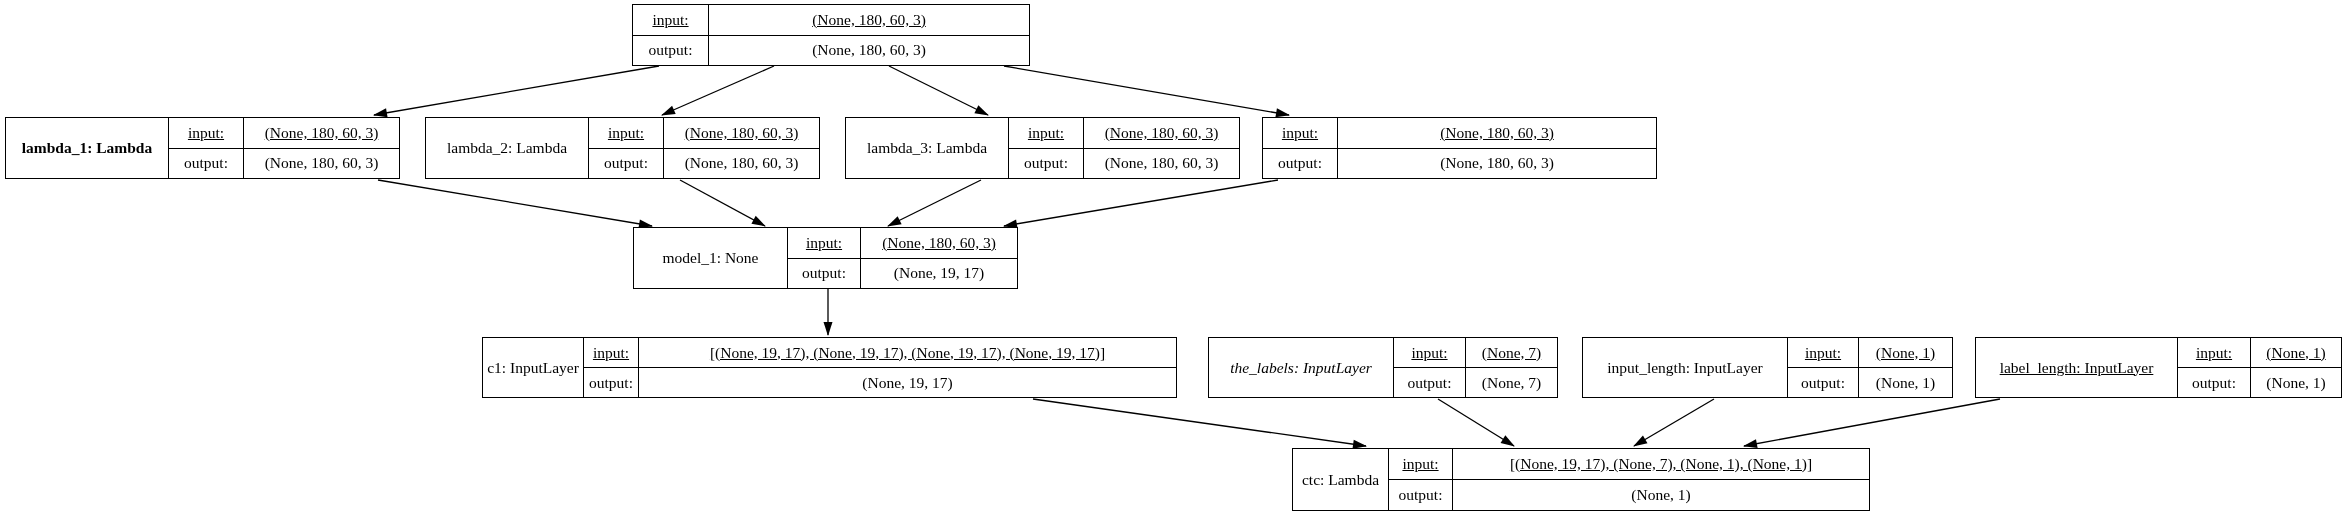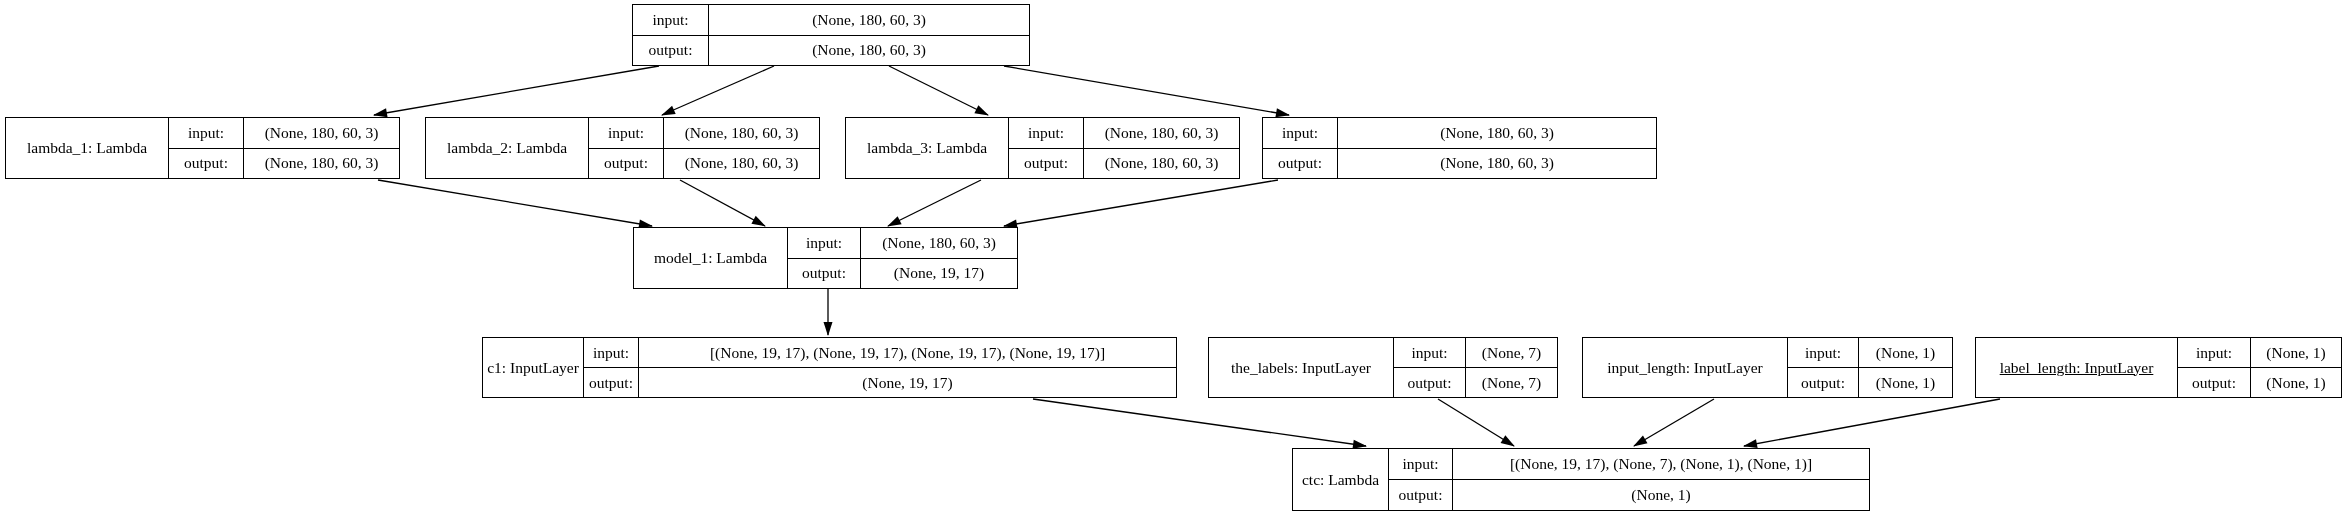--- a/index.html
+++ b/index.html
@@ -53,20 +53,21 @@
     flex-direction: column;
     min-width: 0;
   }
   .io-row {
     flex: 1;
     display: flex;
     min-width: 0;
   }
   .io-row.first {
     border-bottom: 1.5px solid #000000;
+    text-decoration: underline;
   }
   .io-label {
     flex: none;
     box-sizing: border-box;
     border-right: 1.5px solid #000000;
     display: flex;
     align-items: center;
     justify-content: center;
     white-space: nowrap;
     padding: 0 3px;
@@ -114,21 +115,21 @@
         <div class="io-value">(None, 180, 60, 3)</div>
       </div>
       <div class="io-row">
         <div class="io-label" style="width:76px;">output:</div>
         <div class="io-value">(None, 180, 60, 3)</div>
       </div>
     </div>
   </div>
 
   <div class="node" style="left:5px; top:117px; width:395px; height:62px;">
-    <div class="name-cell" style="width:163px;">lambda_1: Lambda</div>
+    <div class="name-cell" style="width:163px;font-weight:bold;">lambda_1: Lambda</div>
     <div class="io">
       <div class="io-row first">
         <div class="io-label" style="width:75px;">input:</div>
         <div class="io-value">(None, 180, 60, 3)</div>
       </div>
       <div class="io-row">
         <div class="io-label" style="width:75px;">output:</div>
         <div class="io-value">(None, 180, 60, 3)</div>
       </div>
     </div>
@@ -169,21 +170,21 @@
         <div class="io-value">(None, 180, 60, 3)</div>
       </div>
       <div class="io-row">
         <div class="io-label" style="width:75px;">output:</div>
         <div class="io-value">(None, 180, 60, 3)</div>
       </div>
     </div>
   </div>
 
   <div class="node" style="left:633px; top:227px; width:385px; height:62px;">
-    <div class="name-cell" style="width:154px;">model_1: Lambda</div>
+    <div class="name-cell" style="width:154px;">model_1: None</div>
     <div class="io">
       <div class="io-row first">
         <div class="io-label" style="width:73px;">input:</div>
         <div class="io-value">(None, 180, 60, 3)</div>
       </div>
       <div class="io-row">
         <div class="io-label" style="width:73px;">output:</div>
         <div class="io-value">(None, 19, 17)</div>
       </div>
     </div>
@@ -197,21 +198,21 @@
         <div class="io-value">[(None, 19, 17), (None, 19, 17), (None, 19, 17), (None, 19, 17)]</div>
       </div>
       <div class="io-row">
         <div class="io-label" style="width:55px;">output:</div>
         <div class="io-value">(None, 19, 17)</div>
       </div>
     </div>
   </div>
 
   <div class="node" style="left:1208px; top:337px; width:350px; height:61px;">
-    <div class="name-cell" style="width:185px;">the_labels: InputLayer</div>
+    <div class="name-cell" style="width:185px;font-style:italic;">the_labels: InputLayer</div>
     <div class="io">
       <div class="io-row first">
         <div class="io-label" style="width:72px;">input:</div>
         <div class="io-value">(None, 7)</div>
       </div>
       <div class="io-row">
         <div class="io-label" style="width:72px;">output:</div>
         <div class="io-value">(None, 7)</div>
       </div>
     </div>

